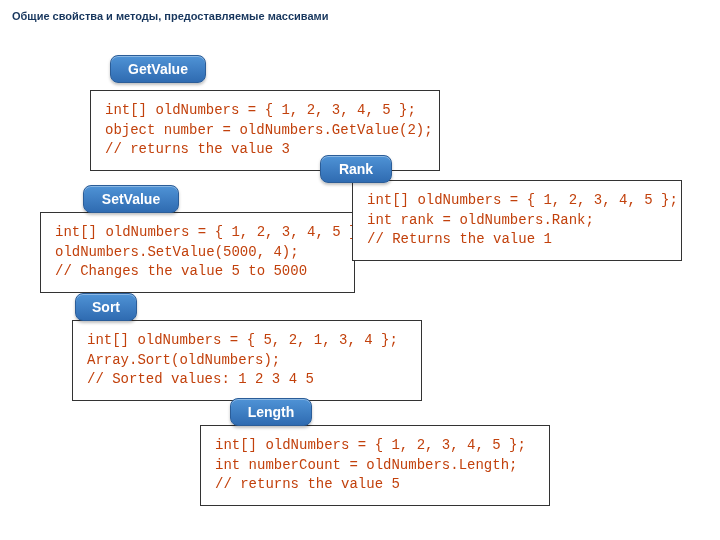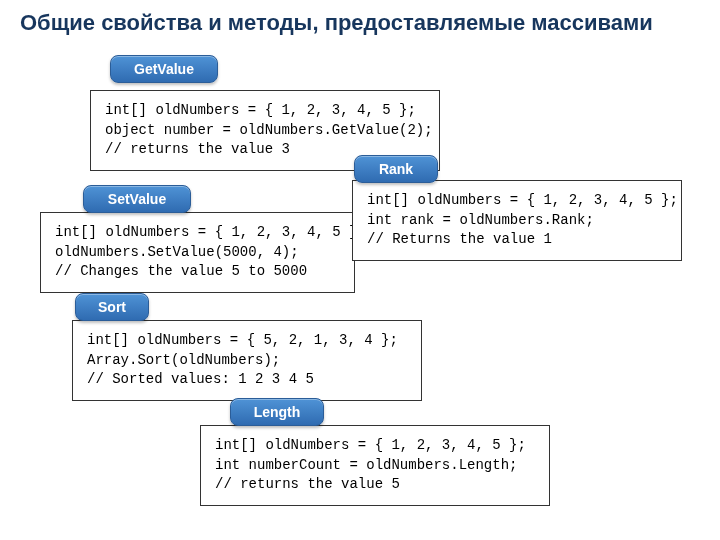--- a/index.html
+++ b/index.html
@@ -7,59 +7,59 @@
     padding: 0;
     width: 720px;
     height: 540px;
     background: #fff;
     font-family: "Segoe UI", Tahoma, sans-serif;
     position: relative;
     overflow: hidden;
   }
   .title {
     position: absolute;
-    left: 20px;
+    left: 12px;
     top: 10px;
     color: #17365d;
-    font-size: 22px;
+    font-size: 11px;
     font-weight: 700;
   }
   .box {
     position: absolute;
     border: 1px solid #333;
     background: #fff;
     padding: 10px 14px;
     font-family: Consolas, "Courier New", monospace;
     font-size: 14px;
     line-height: 1.4;
     white-space: pre;
-    color: #000000;
+    color: #c2410c;
   }
   .label {
     position: absolute;
     background: linear-gradient(#4f93d6, #2f6bb1);
     color: #fff;
     font-weight: 700;
     font-size: 14px;
-    padding: 5px 18px;
+    padding: 5px 12px;
     border-radius: 8px;
     border: 1px solid #2b5d98;
     box-shadow: 0 2px 3px rgba(0,0,0,.25), inset 0 1px 0 rgba(255,255,255,.35);
     text-align: center;
   }
 
   
   #box-getvalue { left: 90px; top: 90px; width: 320px; }
   #ptr-getvalue { left: 55px; top: 170px; width: 35px; height: 30px; }
   #lbl-getvalue { left: 110px; top: 55px; width: 70px; }
 
   
   #box-rank { left: 352px; top: 180px; width: 300px; }
   #ptr-rank { left: 330px; top: 246px; width: 22px; height: 30px; }
-  #lbl-rank { left: 320px; top: 155px; width: 46px; margin-left: 34px; }
+  #lbl-rank { left: 320px; top: 155px; width: 46px; }
 
   
   #box-setvalue { left: 40px; top: 212px; width: 285px; }
   #ptr-setvalue { left: 20px; top: 280px; width: 20px; height: 36px; }
   #lbl-setvalue { left: 83px; top: 185px; width: 70px; }
 
   
   #box-sort { left: 72px; top: 320px; width: 320px; }
   #ptr-sort { left: 30px; top: 396px; width: 25px; height: 30px; }
   #lbl-sort { left: 75px; top: 293px; width: 36px; }

